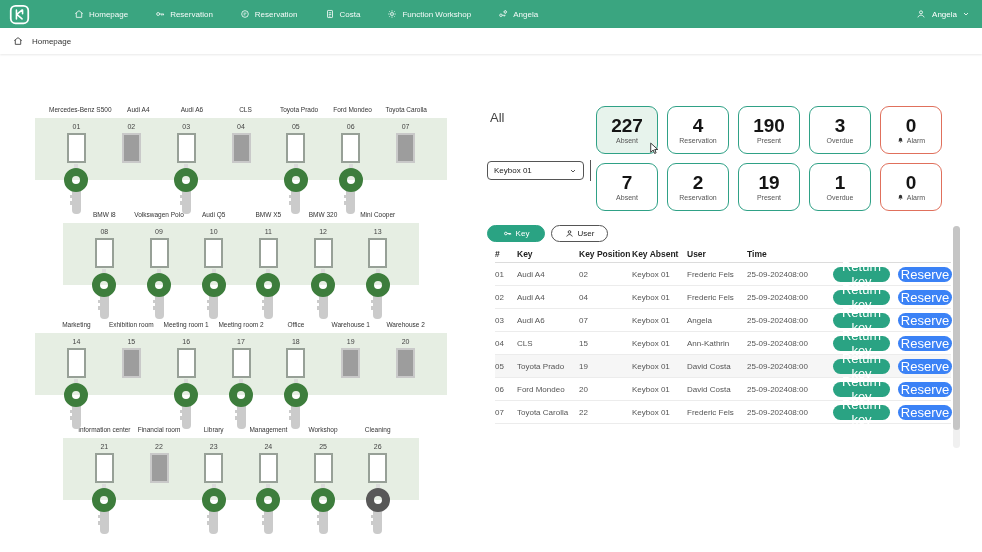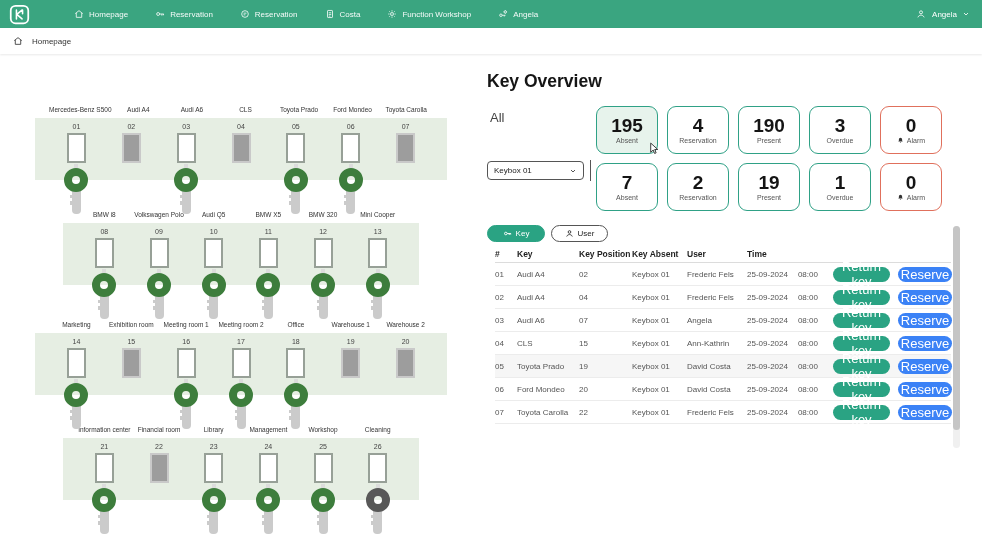--- a/index.html
+++ b/index.html
@@ -69,21 +69,21 @@
   .pill-user { left:551px; width:57px; background:#fff; color:#222; border:1px solid #555; }
   .pill .p-icon { width:9px; height:9px; display:flex; }
   .pill .p-icon svg { width:9px; height:9px; }
 
   
   .table { position:absolute; left:487px; top:245px; width:464px; padding-left:8px; }
   .thead, .trow { display:grid; grid-template-columns:22px 62px 53px 55px 60px 86px 62px 56px; align-items:center; }
   .thead { height:18px; border-bottom:1px solid #dcdcdc; font-size:8.5px; font-weight:700; color:#1f1f1f; }
   .trow { height:23px; border-bottom:1px solid #ececec; font-size:8px; color:#555; }
   .trow.shaded { background:#f6f6f6; }
-  .cell-time { display:flex; gap:10px; }
+  .cell-time { display:flex; }
   .btn { border:none; height:15px; border-radius:8px; color:#fff; font-size:13px; font-family:"Liberation Sans",sans-serif; display:flex; align-items:center; justify-content:center; cursor:pointer; }
   .btn-return { width:57px; background:#2aa383; }
   .btn-reserve { width:54px; background:#3b82f6; margin-left:3px; }
 
   .scroll-track { position:absolute; left:953px; top:226px; width:7px; height:222px; background:#f0f0f0; border-radius:4px; }
   .scroll-thumb { position:absolute; left:953px; top:226px; width:7px; height:204px; background:#c5c5c5; border-radius:4px; cursor:pointer; }
 </style>
 </head>
 <body>
 
@@ -439,26 +439,25 @@
             <div class="slot-num">26</div>
             <div class="slot-rect present"></div>
             <div class="key-stem"></div>
             <div class="key-ring dark"></div>
             <div class="key-shank"></div>
           </div>
         </div>
       </div>
     </div>
 
-  <div class="page-title">Key Overview</div>
   <div class="scope-all">All</div>
 
   <div class="cards-row cards-row-1">
       <div class="card highlight">
-        <div class="card-value">195</div>
+        <div class="card-value">227</div>
         <div class="card-label">
           <span>Absent</span>
         </div>
       </div>
       <div class="card">
         <div class="card-value">4</div>
         <div class="card-label">
           <span>Reservation</span>
         </div>
       </div>

